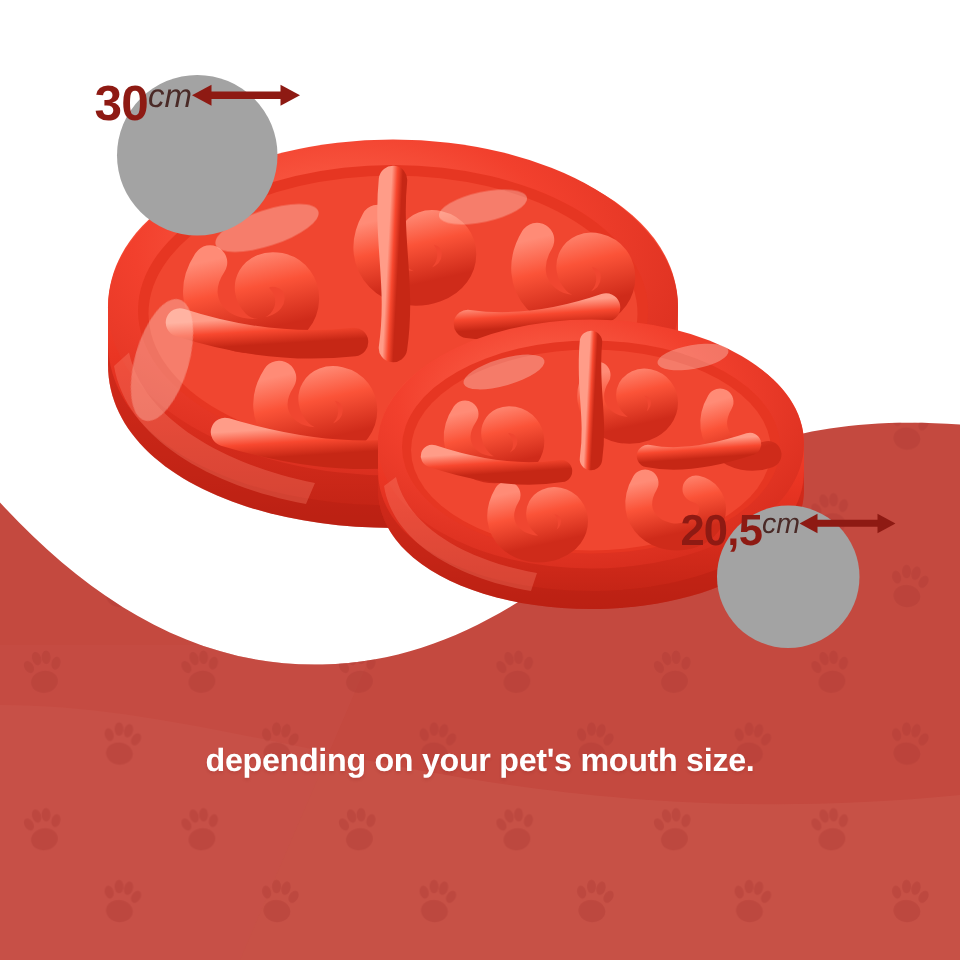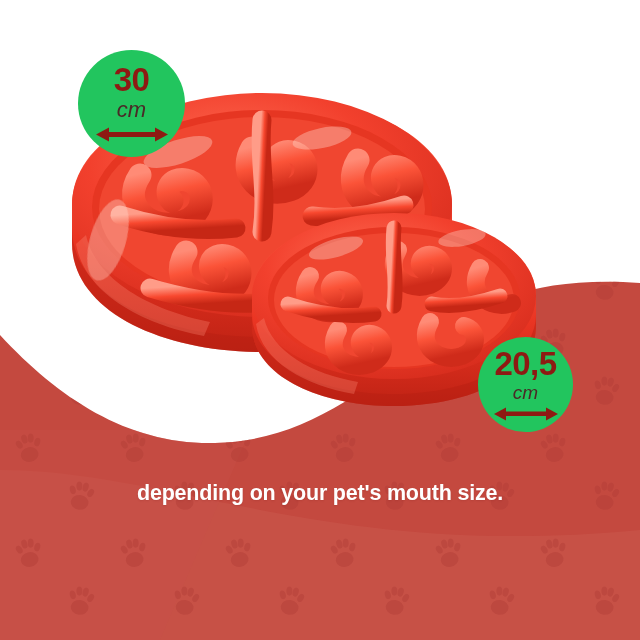--- a/index.html
+++ b/index.html
@@ -16,48 +16,48 @@
   .wave-panel svg{display:block;width:640px;height:640px;}
 
   
   .caption{
     position:absolute;left:0;top:478px;width:640px;
     text-align:center;color:#ffffff;
     font-size:21.5px;font-weight:bold;line-height:30px;
     letter-spacing:-0.2px;
     text-shadow:0 1px 2px rgba(120,30,25,.18);
   }
-  .caption .l2{display:block;}
+  .caption .l2{display:block;margin-top:14px;}
 
   
   .product{position:absolute;left:0;top:0;width:640px;height:470px;}
   .product svg{display:block;width:640px;height:470px;}
 
   
   .badge{
     position:absolute;border-radius:50%;
-    background:#22c55e;
-    display:flex;flex-direction:column;align-items:center;justify-content:center;
+    background:#a3a3a3;
+    display:flex;flex-direction:row;justify-content:center;
     box-shadow:0 0 0 0 rgba(0,0,0,0);
   }
   .badge .num{
     color:#8e1a13;font-weight:bold;letter-spacing:-0.5px;line-height:1;
   }
   .badge .unit{
     color:#4a2a27;line-height:1;font-weight:400;font-style:italic;
   }
   .badge .arrow{display:block;}
 
   #badge-30{left:78px;top:50px;width:107px;height:107px;}
   #badge-30 .num{font-size:33px;margin-top:2px;}
   #badge-30 .unit{font-size:22px;margin-top:3px;}
   #badge-30 .arrow{margin-top:5px;}
 
   #badge-205{left:478px;top:337px;width:95px;height:95px;}
-  #badge-205 .num{font-size:33px;margin-top:3px;}
+  #badge-205 .num{font-size:29px;margin-top:3px;}
   #badge-205 .unit{font-size:19px;margin-top:3px;}
   #badge-205 .arrow{margin-top:4px;}
 </style>
 </head>
 <body>
 
 <div id="stage">
 
   <div class="wave-panel">
     <svg viewBox="0 0 640 640" xmlns="http://www.w3.org/2000/svg">

